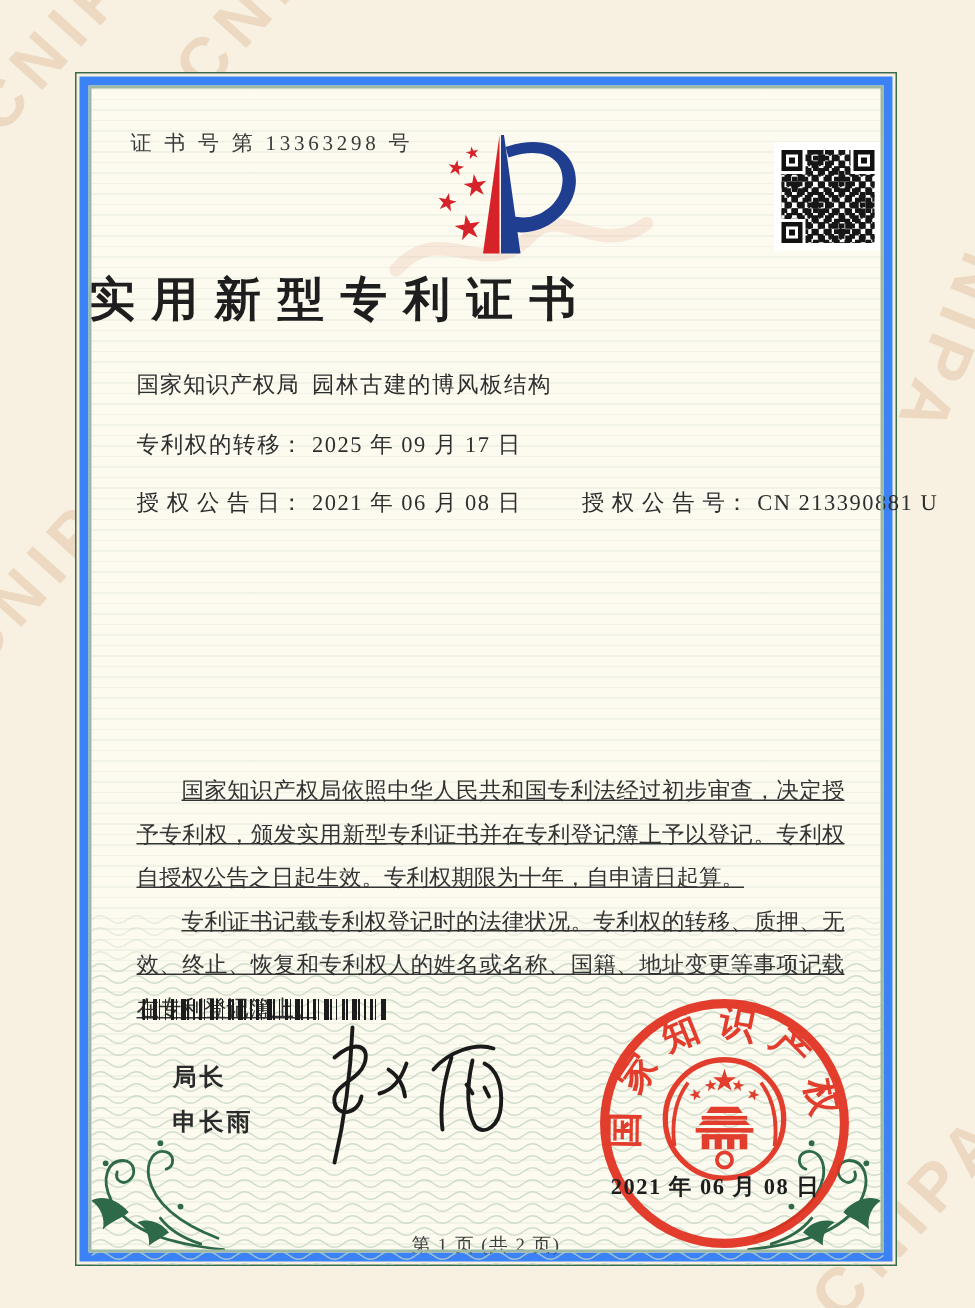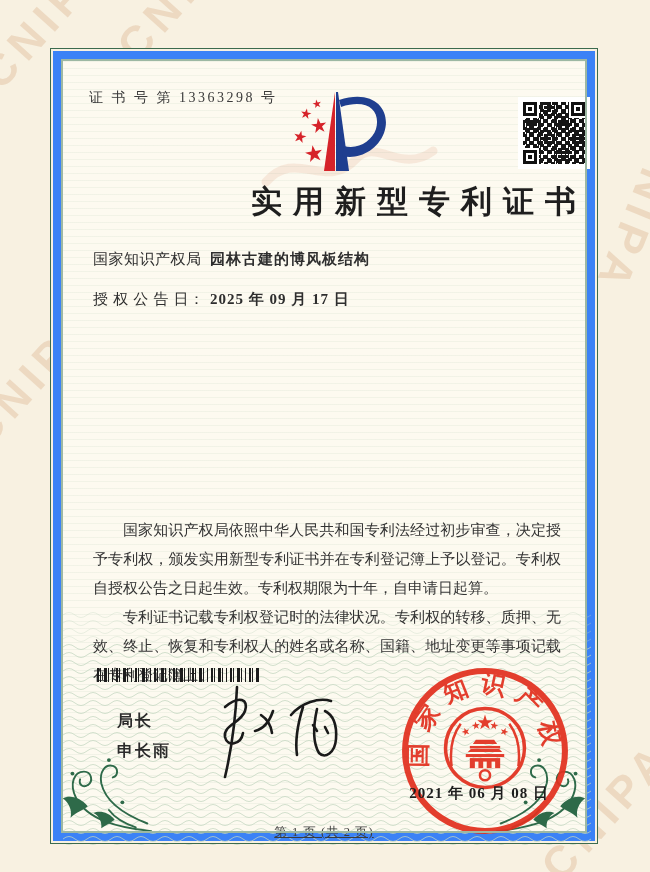--- a/index.html
+++ b/index.html
@@ -6,21 +6,21 @@
   .page{position:relative;width:650px;height:872px;background:#f8f1e1;overflow:hidden;
         font-family:"Liberation Serif","DejaVu Serif",serif;color:#2e2e2e;}
   
   .wm{position:absolute;z-index:0;font-family:"Liberation Sans","DejaVu Sans",sans-serif;
       font-weight:700;font-size:44px;letter-spacing:7px;color:rgba(205,150,106,.26);
       white-space:nowrap;pointer-events:none;}
   
   .frame{position:absolute;z-index:1;left:50px;top:48px;width:548px;height:796px;
          box-sizing:border-box;border:1px solid #3b6b4e;padding:2px;background:#f8f1e1;}
   .frame-inner{position:relative;width:100%;height:100%;box-sizing:border-box;
-               border:8px solid #3b82f6;background:#fdfaf0;}
+               border:6px solid #3b82f6;background:#fdfaf0;}
   .frame-inner::after{content:"";position:absolute;inset:0;border:2px solid #9db8a3;pointer-events:none;z-index:3;}
   .texture{position:absolute;inset:2px;z-index:0;
            background:repeating-linear-gradient(180deg,rgba(160,190,162,.12) 0 1px,rgba(0,0,0,0) 1px 7px);}
   .waves{position:absolute;left:2px;right:2px;top:550px;height:236px;z-index:0;}
   .flourish{position:absolute;bottom:-2px;width:96px;height:96px;z-index:2;}
   .flourish.left{left:-2px;}
   .flourish.right{right:-2px;transform:scaleX(-1);}
   .ghost{position:absolute;left:200px;top:78px;z-index:0;opacity:.9;}
 
   .cert-no{position:absolute;left:28px;top:30px;font-size:14px;letter-spacing:2.5px;color:#3a3a3a;z-index:2;}
@@ -30,55 +30,55 @@
   .qr-grid{position:relative;width:100%;height:100%;
       background:
         repeating-conic-gradient(#161616 0 25%,rgba(0,0,0,0) 0 50%) 0 0/7px 7px,
         repeating-conic-gradient(#161616 0 25%,rgba(0,0,0,0) 0 50%) 2px 3px/9px 9px;
       background-color:#fff;}
   .finder{position:absolute;width:14px;height:14px;border:3px solid #111;background:#fff;
           box-shadow:0 0 0 2px #fff;box-sizing:border-box;}
   .finder::after{content:"";position:absolute;left:2px;top:2px;width:4px;height:4px;background:#111;}
   .finder.tl{left:0;top:0}.finder.tr{right:0;top:0}.finder.bl{left:0;bottom:0}
 
-  .title{position:absolute;left:0;right:0;top:122px;text-align:right;font-size:31px;
+  .title{position:absolute;left:0;right:0;top:122px;text-align:left;font-size:31px;
          font-weight:700;letter-spacing:11px;color:#1e1e1e;z-index:2;}
 
   .fields{position:absolute;left:32px;right:20px;top:189px;z-index:2;display:flex;
           flex-direction:column;gap:16.5px;font-size:15px;}
   .row{line-height:23px;white-space:nowrap;}
   .flabel{display:inline-block;width:96px;text-align:justify;text-align-last:justify;
           letter-spacing:.5px;vertical-align:top;}
   .colon{display:inline-block;margin-right:6px;}
-  .fvalue{letter-spacing:1px;font-weight:bold;}
+  .fvalue{letter-spacing:1px;}
   .grant2{margin-left:40px;}
 
   .paras{position:absolute;left:32px;right:26px;top:457px;z-index:2;font-size:15px;
          line-height:29px;color:#333;text-align:justify;}
-  .paras p{margin:0;text-indent:2em;}
+  .paras p{margin:0;text-indent:2em;text-decoration:underline;}
 
   .barcode{position:absolute;left:36px;top:609px;width:163px;height:14px;z-index:2;
     background:repeating-linear-gradient(90deg,
       #1c1c1c 0 2px,rgba(0,0,0,0) 2px 3px,
       #1c1c1c 3px 4px,rgba(0,0,0,0) 4px 7px,
       #1c1c1c 7px 10px,rgba(0,0,0,0) 10px 11px,
       #1c1c1c 11px 12px,rgba(0,0,0,0) 12px 15px,
       #1c1c1c 15px 16px,rgba(0,0,0,0) 16px 19px);}
 
   .director{position:absolute;left:56px;top:647px;z-index:2;
-            font-family:Liberation Sans, sans-serif;
+            font-family:Liberation Mono, monospace;
             font-weight:700;font-size:16px;color:#2b2b2b;line-height:30px;letter-spacing:2px;}
   .signature{position:absolute;left:134px;top:622px;z-index:2;}
 
   .seal{position:absolute;left:338px;top:606px;width:172px;height:172px;z-index:2;opacity:.93;}
   .seal-date{position:absolute;left:330px;top:725px;width:176px;text-align:center;z-index:3;
              font-size:15px;color:#1d1d1d;letter-spacing:1px;font-weight:700;}
 
   .footer{position:absolute;left:0;right:0;top:765px;text-align:center;font-size:12.5px;
-          color:#3c3c3c;letter-spacing:1px;z-index:2;text-decoration:underline;}
+          color:#3c3c3c;letter-spacing:1px;z-index:2;}
 </style>
 </head>
 <body>
 
 <div class="page">
 
   <span class="wm" style="left:-38px;top:-6px;transform:rotate(-48deg);">CNIPA</span>
   <span class="wm" style="left:98px;top:-34px;transform:rotate(-48deg);">CNIPA</span>
   <span class="wm" style="left:556px;top:188px;transform:rotate(112deg);">CNIPA</span>
   <span class="wm" style="left:-52px;top:352px;transform:rotate(-48deg);">CNIPA</span>
@@ -188,21 +188,24 @@
         </div>
       </div>
 
       <div class="title">实用新型专利证书</div>
 
       <div class="fields">
         <div class="row">
           <span class="flabel">国家知识产权局</span><span class="colon">：</span><span class="fvalue">园林古建的博风板结构</span>
         </div>
         <div class="row">
-          <span class="flabel">授权公告日</span><span class="colon">：</span><span class="fvalue">2025 年 09 月 17 日</span>
+          <span class="flabel">专利权的转移</span><span class="colon">：</span><span class="fvalue">2025 年 09 月 17 日</span>
+        </div>
+        <div class="row">
+          <span class="flabel">授权公告日</span><span class="colon">：</span><span class="fvalue">2021 年 06 月 08 日</span><span class="grant2"><span class="flabel">授权公告号</span><span class="colon">：</span><span class="fvalue">CN 213390881 U</span></span>
         </div>
       </div>
 
       <div class="paras">
         <p>国家知识产权局依照中华人民共和国专利法经过初步审查，决定授予专利权，颁发实用新型专利证书并在专利登记簿上予以登记。专利权自授权公告之日起生效。专利权期限为十年，自申请日起算。</p>
         <p>专利证书记载专利权登记时的法律状况。专利权的转移、质押、无效、终止、恢复和专利权人的姓名或名称、国籍、地址变更等事项记载在专利登记簿上。</p>
       </div>
 
       <div class="barcode"></div>
 

